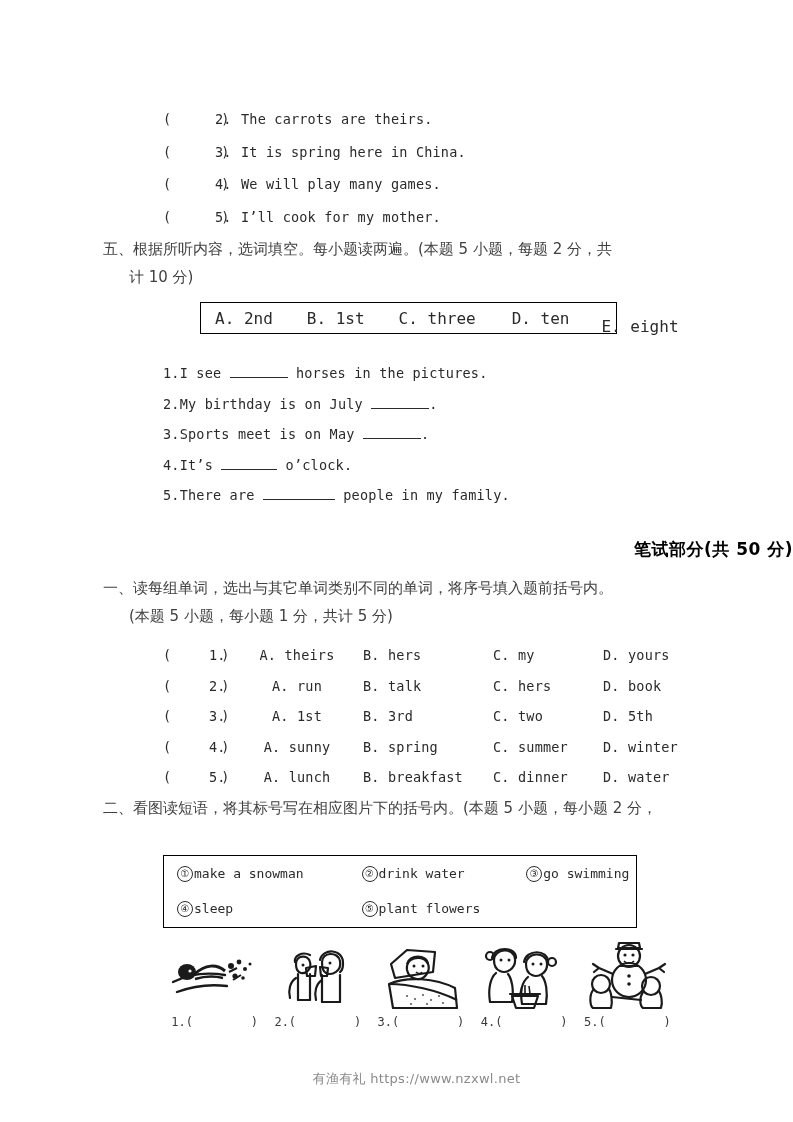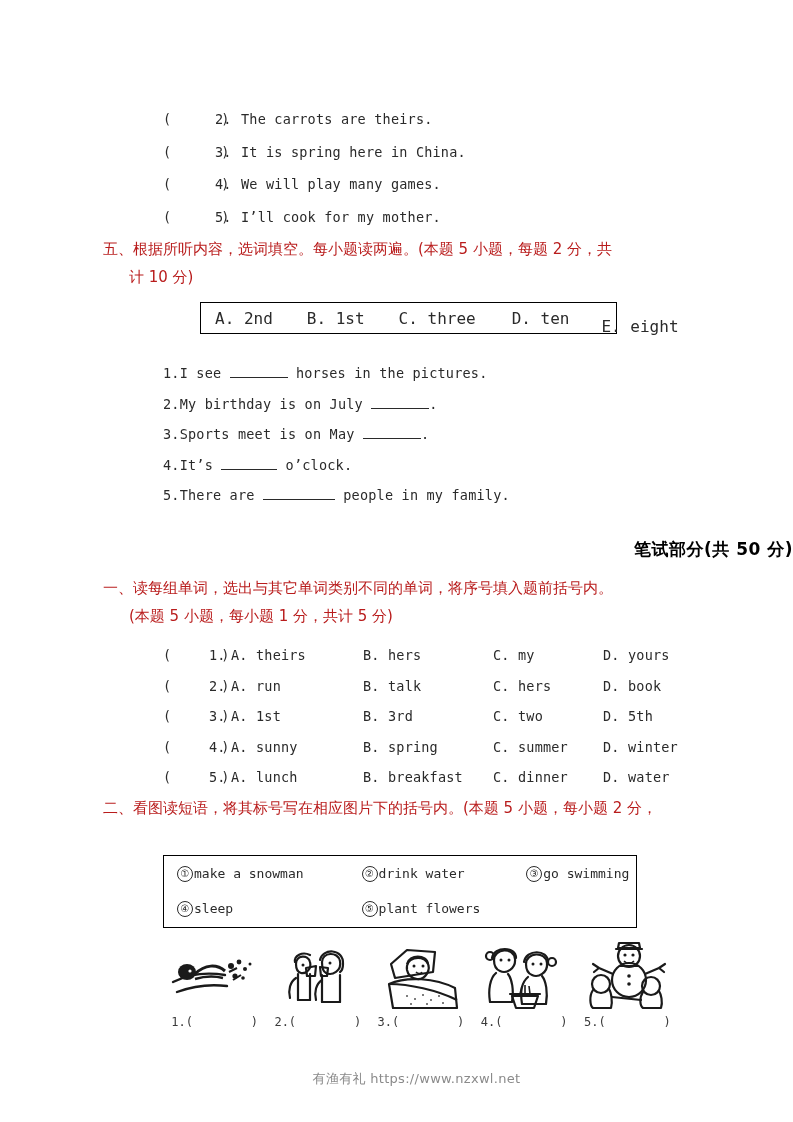--- a/index.html
+++ b/index.html
@@ -26,21 +26,21 @@
   
   .mono {
     font-family: "DejaVu Sans Mono", "Liberation Mono", monospace;
     font-size: 13.5px;
     letter-spacing: 0.2px;
     color: #2a2a2a;
   }
   .cn {
     font-family: "DejaVu Sans", "Liberation Sans", sans-serif;
     font-size: 15px;
-    color: #b91c1c;
+    color: #404040;
     line-height: 1.85;
   }
 
   
   .tf-list {
     position: absolute;
     left: 163px;
     top: 103px;
     width: 520px;
   }
@@ -140,21 +140,21 @@
     width: 540px;
   }
   .mc-row {
     height: 30.5px;
     display: flex;
     align-items: center;
     white-space: pre;
   }
   .mc-paren { display: inline-block; width: 46px; }
   .mc-num   { display: inline-block; width: 22px; }
-  .mc-a { display: inline-block; width: 132px; }
+  .mc-a { display: inline-block; width: 132px; text-align: center; }
   .mc-b { display: inline-block; width: 130px; }
   .mc-c { display: inline-block; width: 110px; }
   .mc-d { display: inline-block; }
 
   
   .sec-two {
     position: absolute;
     left: 103px;
     top: 795px;
     width: 592px;

